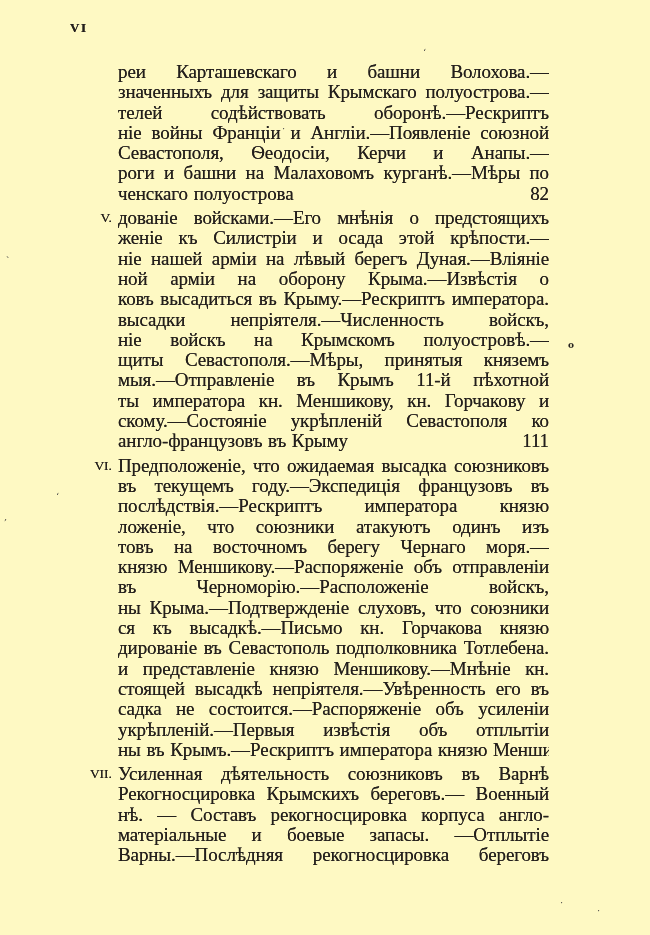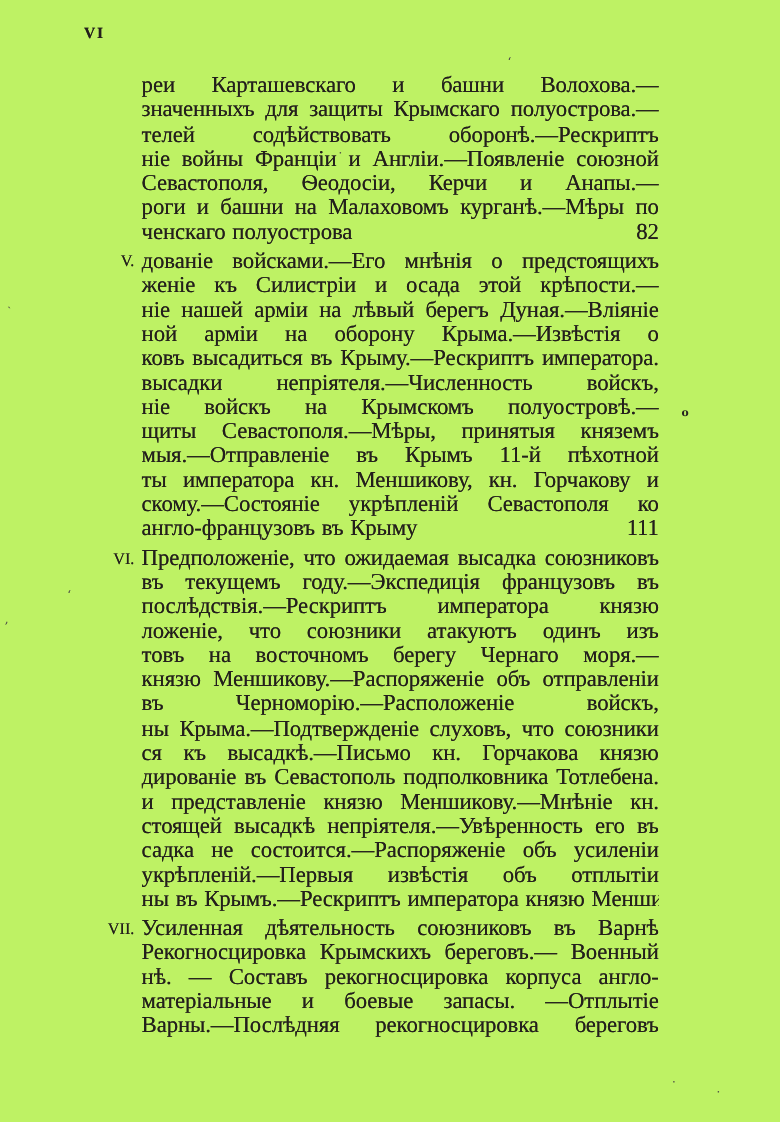--- a/index.html
+++ b/index.html
@@ -1,19 +1,19 @@
 <!DOCTYPE html>
 <html><head>
 <meta charset="utf-8">
 <style>
   html,body{margin:0;padding:0;background:#e8e8e6;}
   .page{
     position:relative;
     width:650px;height:935px;
-    background:#bef264;
+    background:#fef9c3;
     overflow:hidden;
     font-family:"Liberation Serif","DejaVu Serif",serif;
     color:#231f1c;
   }
   .running-head{
     position:absolute;left:70px;top:20px;
     font-size:13px;font-weight:bold;letter-spacing:1.5px;
     text-shadow:0 0 .5px rgba(35,31,28,.9);
   }
   .toc{

